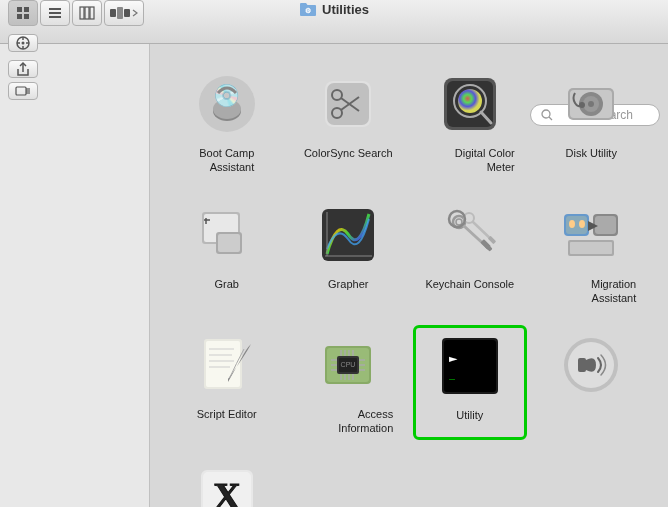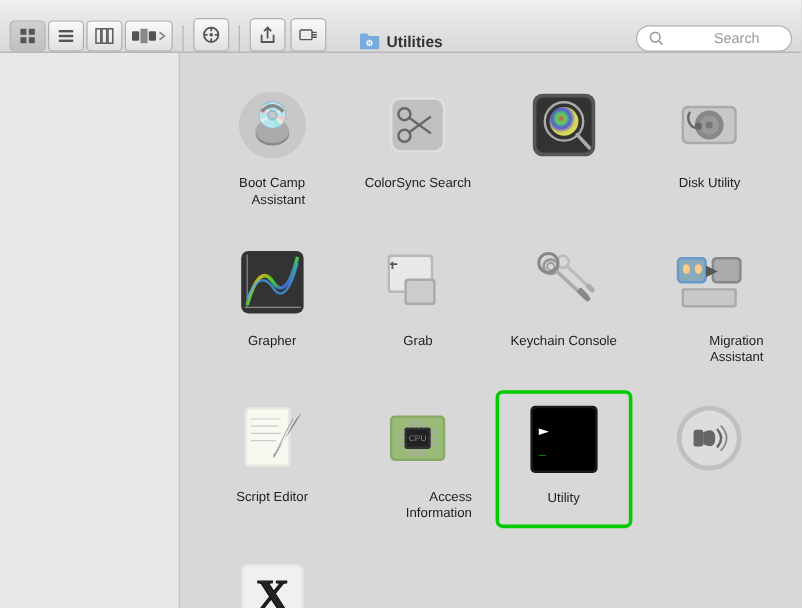--- a/index.html
+++ b/index.html
@@ -11,24 +11,25 @@
       font-family: -apple-system, "Helvetica Neue", Arial, sans-serif;
       overflow: hidden;
     }
 
     
     .title-bar {
       height: 44px;
       background: linear-gradient(to bottom, #efefef, #d8d8d8);
       border-bottom: 1px solid #b0b0b0;
       display: flex;
-      align-items: flex-end;
+      align-items: flex-start;
       padding: 0 8px;
       gap: 4px;
       position: relative;
+      flex-direction: column;
     }
 
     .toolbar-group {
       display: flex;
       align-items: center;
       gap: 2px;
     }
 
     .toolbar-btn {
       width: 30px;
@@ -312,37 +313,53 @@
               <radialGradient id="colorgrad" cx="40%" cy="40%">
                 <stop offset="0%" stop-color="#ff6060"></stop>
                 <stop offset="33%" stop-color="#60ff60"></stop>
                 <stop offset="66%" stop-color="#6060ff"></stop>
                 <stop offset="100%" stop-color="#ffff60"></stop>
               </radialGradient>
             </defs>
             <line x1="42" y1="39" x2="52" y2="50" stroke="#aaa" stroke-width="3" stroke-linecap="round"></line>
           </svg>
         </div>
+        <span class="icon-label">Digital Color Meter</span>
       </div>
 
       <div class="icon-item">
         <div class="icon-wrapper">
           <svg class="app-icon" viewBox="0 0 62 62">
 
             <rect x="8" y="15" width="46" height="32" rx="5" fill="#aaa"></rect>
             <rect x="10" y="17" width="42" height="28" rx="4" fill="#c8c8c8"></rect>
             <ellipse cx="31" cy="31" rx="12" ry="12" fill="#888"></ellipse>
             <ellipse cx="31" cy="31" rx="8" ry="8" fill="#999"></ellipse>
             <circle cx="31" cy="31" r="3" fill="#777"></circle>
 
             <path d="M15 20 Q12 25 15 30 Q18 35 22 32" fill="none" stroke="#666" stroke-width="2"></path>
             <circle cx="22" cy="32" r="3" fill="#666"></circle>
           </svg>
         </div>
         <span class="icon-label">Disk Utility</span>
+      </div>
+
+      <div class="icon-item">
+        <div class="icon-wrapper">
+          <svg class="app-icon" viewBox="0 0 62 62">
+            <rect x="6" y="8" width="38" height="32" rx="3" fill="#b8b8b8"></rect>
+            <rect x="8" y="10" width="34" height="28" rx="2" fill="#e8e8e8"></rect>
+
+            <rect x="20" y="28" width="26" height="22" rx="3" fill="#aaa"></rect>
+            <rect x="22" y="30" width="22" height="18" rx="2" fill="#ccc"></rect>
+            <line x1="10" y1="14" x2="10" y2="20" stroke="#555" stroke-width="1.5"></line>
+            <line x1="8" y1="16" x2="14" y2="16" stroke="#555" stroke-width="1.5"></line>
+          </svg>
+        </div>
+        <span class="icon-label">Grab</span>
       </div>
 
       <div class="icon-item">
         <div class="icon-wrapper">
           <svg class="app-icon" viewBox="0 0 62 62">
             <rect x="5" y="5" width="52" height="52" rx="6" fill="#333"></rect>
 
             <defs>
               <linearGradient id="graphGrad" x1="0" y1="0" x2="1" y2="1">
                 <stop offset="0%" stop-color="#ff4040"></stop>
@@ -352,35 +369,20 @@
                 <stop offset="100%" stop-color="#aa40ff"></stop>
               </linearGradient>
             </defs>
             <path d="M10 50 Q20 15 31 30 Q42 48 52 10" stroke="url(#graphGrad)" stroke-width="3" fill="none"></path>
             <path d="M10 45 Q20 20 31 35 Q42 52 52 15" stroke="#40aaff" stroke-width="2" fill="none" opacity="0.7"></path>
             <line x1="10" y1="52" x2="10" y2="8" stroke="#888" stroke-width="1"></line>
             <line x1="8" y1="52" x2="55" y2="52" stroke="#888" stroke-width="1"></line>
           </svg>
         </div>
         <span class="icon-label">Grapher</span>
-      </div>
-
-      <div class="icon-item">
-        <div class="icon-wrapper">
-          <svg class="app-icon" viewBox="0 0 62 62">
-            <rect x="6" y="8" width="38" height="32" rx="3" fill="#b8b8b8"></rect>
-            <rect x="8" y="10" width="34" height="28" rx="2" fill="#e8e8e8"></rect>
-
-            <rect x="20" y="28" width="26" height="22" rx="3" fill="#aaa"></rect>
-            <rect x="22" y="30" width="22" height="18" rx="2" fill="#ccc"></rect>
-            <line x1="10" y1="14" x2="10" y2="20" stroke="#555" stroke-width="1.5"></line>
-            <line x1="8" y1="16" x2="14" y2="16" stroke="#555" stroke-width="1.5"></line>
-          </svg>
-        </div>
-        <span class="icon-label">Grab</span>
       </div>
 
       <div class="icon-item">
         <div class="icon-wrapper">
           <svg class="app-icon" viewBox="0 0 62 62">
 
             <circle cx="20" cy="18" r="6" fill="none" stroke="#999" stroke-width="2.5"></circle>
             <circle cx="20" cy="18" r="3" fill="none" stroke="#999" stroke-width="1.5"></circle>
             <line x1="25" y1="22" x2="50" y2="45" stroke="#aaa" stroke-width="3" stroke-linecap="round"></line>
             <rect x="42" y="38" width="10" height="5" rx="1" fill="#888" transform="rotate(45 47 40)"></rect>

